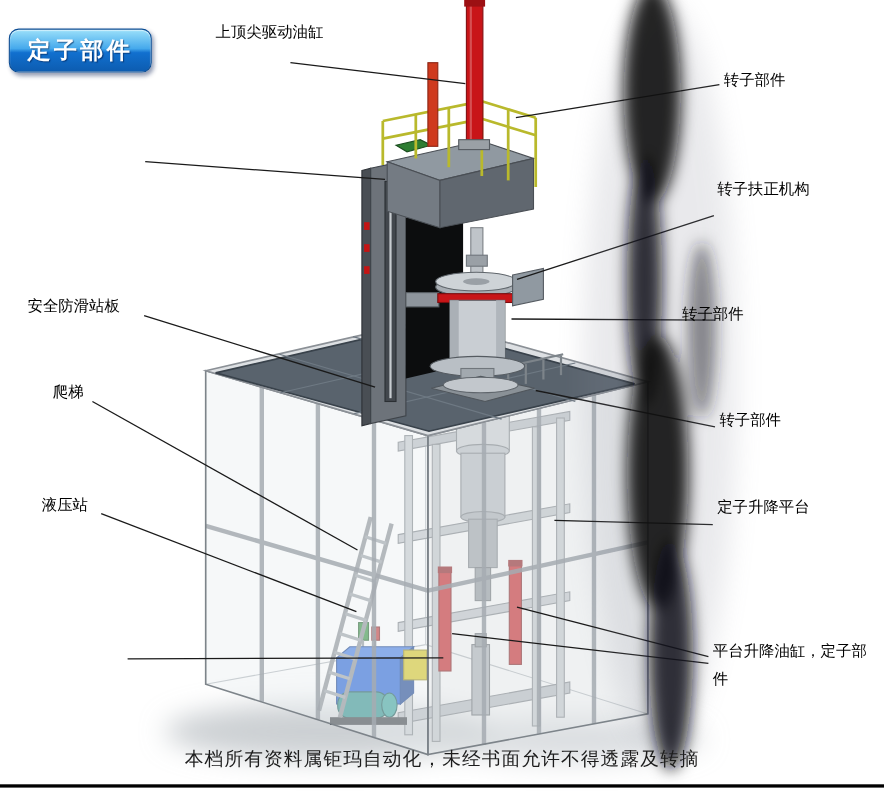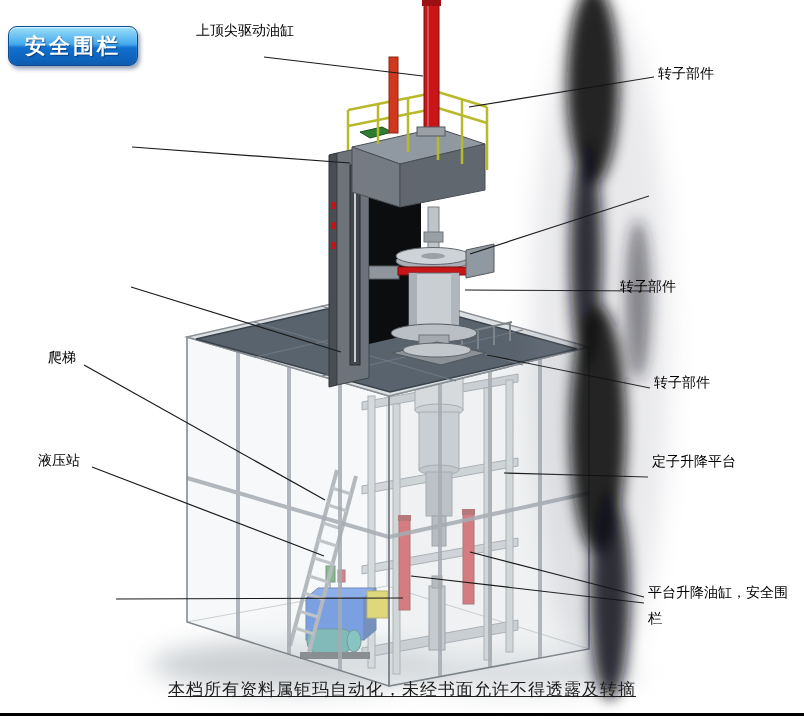--- a/index.html
+++ b/index.html
@@ -9,21 +9,21 @@
   .badge{
     position:absolute;left:8px;top:26px;width:128px;height:38px;border-radius:9px;
     background:linear-gradient(180deg,#9be0fa 0%,#45a9ec 45%,#1170cf 55%,#0d5cb0 100%);
     border:1px solid #0a4c93;
     box-shadow:2px 3px 4px rgba(20,40,90,.45), inset 0 1px 1px rgba(255,255,255,.7);
     display:flex;align-items:center;justify-content:center;
     color:#fff;font-weight:bold;font-size:21px;letter-spacing:3px;
     text-shadow:1px 1px 1px rgba(0,30,80,.6);
   }
   .lbl{position:absolute;font-size:14px;line-height:26px;color:#000;}
-  .footer{position:absolute;left:0;right:0;top:678px;text-align:center;font-size:17px;color:#1c1c1c;letter-spacing:1px;text-decoration:underline;}
+  .footer{position:absolute;left:0;right:0;top:678px;text-align:center;font-size:17px;color:#1c1c1c;letter-spacing:1px;}
   .bottom-rule{position:absolute;left:0;top:713px;width:804px;height:3px;background:#000;}
 </style>
 </head>
 <body>
 
 <div class="canvas">
 
   <svg class="scene" width="804" height="719" viewBox="0 0 804 719">
     <defs>
       <filter id="blur7" x="-80%" y="-80%" width="260%" height="260%">
@@ -222,28 +222,30 @@
         <ellipse cx="593" cy="85" rx="26" ry="100" fill="#0a0a0c" opacity="0.9"></ellipse>
         <ellipse cx="586" cy="255" rx="16" ry="115" fill="#101014" opacity="0.85"></ellipse>
         <ellipse cx="598" cy="430" rx="28" ry="125" fill="#0a0a0c" opacity="0.9"></ellipse>
         <ellipse cx="610" cy="595" rx="20" ry="105" fill="#101014" opacity="0.85"></ellipse>
         <ellipse cx="638" cy="300" rx="13" ry="80" fill="#222228" opacity="0.5"></ellipse>
       </g>
     </g>
   </svg>
 
   <div class="badge">
-    <span>安全围栏</span>
+    <span>定子部件</span>
   </div>
 
   <div class="lbl" style="left:196px;top:18px;width:126px">上顶尖驱动油缸</div>
   <div class="lbl" style="left:658px;top:61px">转子部件</div>
+  <div class="lbl" style="left:652px;top:160px;width:106px">转子扶正机构</div>
+  <div class="lbl" style="left:25px;top:267px">安全防滑站板</div>
   <div class="lbl" style="left:620px;top:274px">转子部件</div>
   <div class="lbl" style="left:48px;top:345px">爬梯</div>
   <div class="lbl" style="left:654px;top:370px">转子部件</div>
   <div class="lbl" style="left:38px;top:448px">液压站</div>
   <div class="lbl" style="left:652px;top:449px;width:106px">定子升降平台</div>
-  <div class="lbl" style="left:648px;top:580px;width:146px">平台升降油缸，安全围栏</div>
+  <div class="lbl" style="left:648px;top:580px;width:146px">平台升降油缸，定子部件</div>
 
   <div class="footer">本档所有资料属钜玛自动化，未经书面允许不得透露及转摘</div>
   <div class="bottom-rule"></div>
 
 </div>
 
 </body></html>

